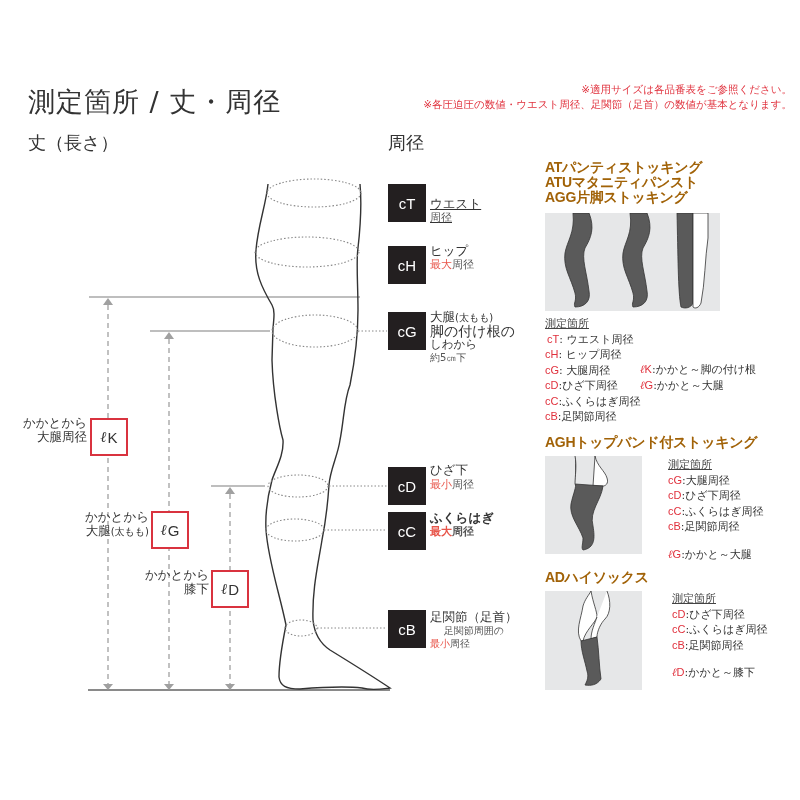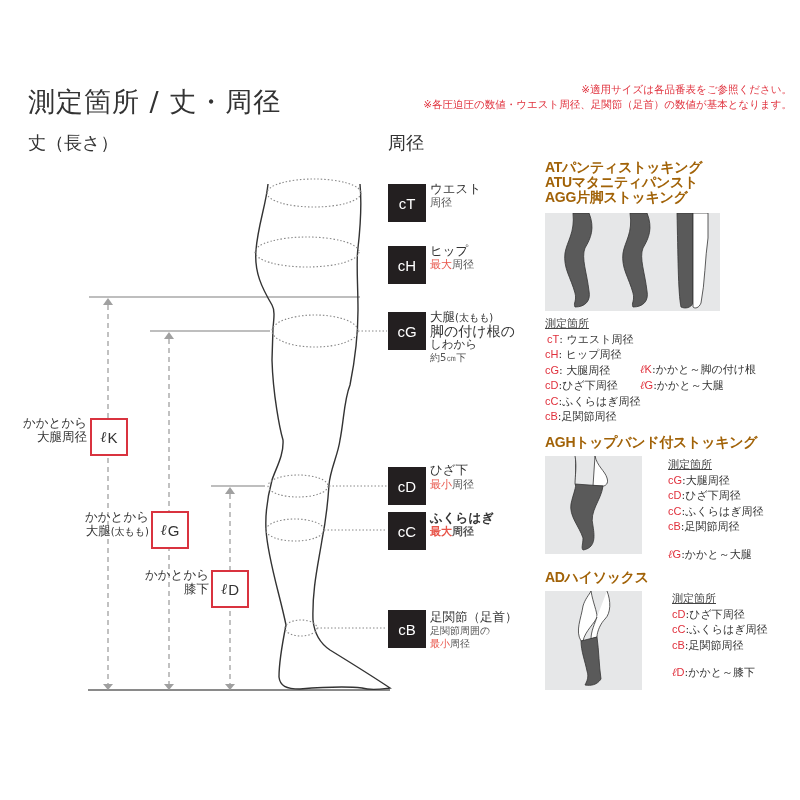--- a/index.html
+++ b/index.html
@@ -88,21 +88,21 @@
 
   <g stroke="#888" stroke-width="1" stroke-dasharray="1.5,2">
     <line x1="358" y1="331" x2="387" y2="331"></line>
     <line x1="329" y1="486" x2="387" y2="486"></line>
     <line x1="324" y1="530" x2="387" y2="530"></line>
     <line x1="317" y1="628" x2="387" y2="628"></line>
   </g>
 </svg>
 
 <div class="cbox" style="left:388px; top:184px;">cT</div>
-<div class="clabel" style="left:430px; top:181px;">
+<div class="clabel" style="left:430px; top:196px;text-decoration:underline;">
   <span>ウエスト</span>
   <span class="sub">周径</span>
 </div>
 
 <div class="cbox" style="left:388px; top:246px;">cH</div>
 <div class="clabel" style="left:430px; top:243px;">
   <span>ヒップ</span>
   <span class="sub"><span class="red">最大</span><span>周径</span></span>
 </div>
 
@@ -122,21 +122,21 @@
 
 <div class="cbox" style="left:388px; top:512px;">cC</div>
 <div class="clabel" style="left:430px; top:510px;font-weight:bold;">
   <span>ふくらはぎ</span>
   <span class="sub"><span class="red">最大</span><span>周径</span></span>
 </div>
 
 <div class="cbox" style="left:388px; top:610px;">cB</div>
 <div class="clabel" style="left:430px; top:609px;">
   <span>足関節（足首）</span>
-  <span class="sub" style="font-size:10px;">足関節周囲の</span>
+  <span class="sub" style="font-size:10px;text-align:center;">足関節周囲の</span>
   <span class="sub" style="font-size:10px;"><span class="red">最小</span><span>周径</span></span>
 </div>
 
 <div class="llabel" style="right:713px; top:416px;">
   <div>かかとから</div>
   <div>大腿周径</div>
 </div>
 <div class="lbox" style="left:90px; top:418px;">
   <span class="ell">ℓ</span>
     <span>K</span>

